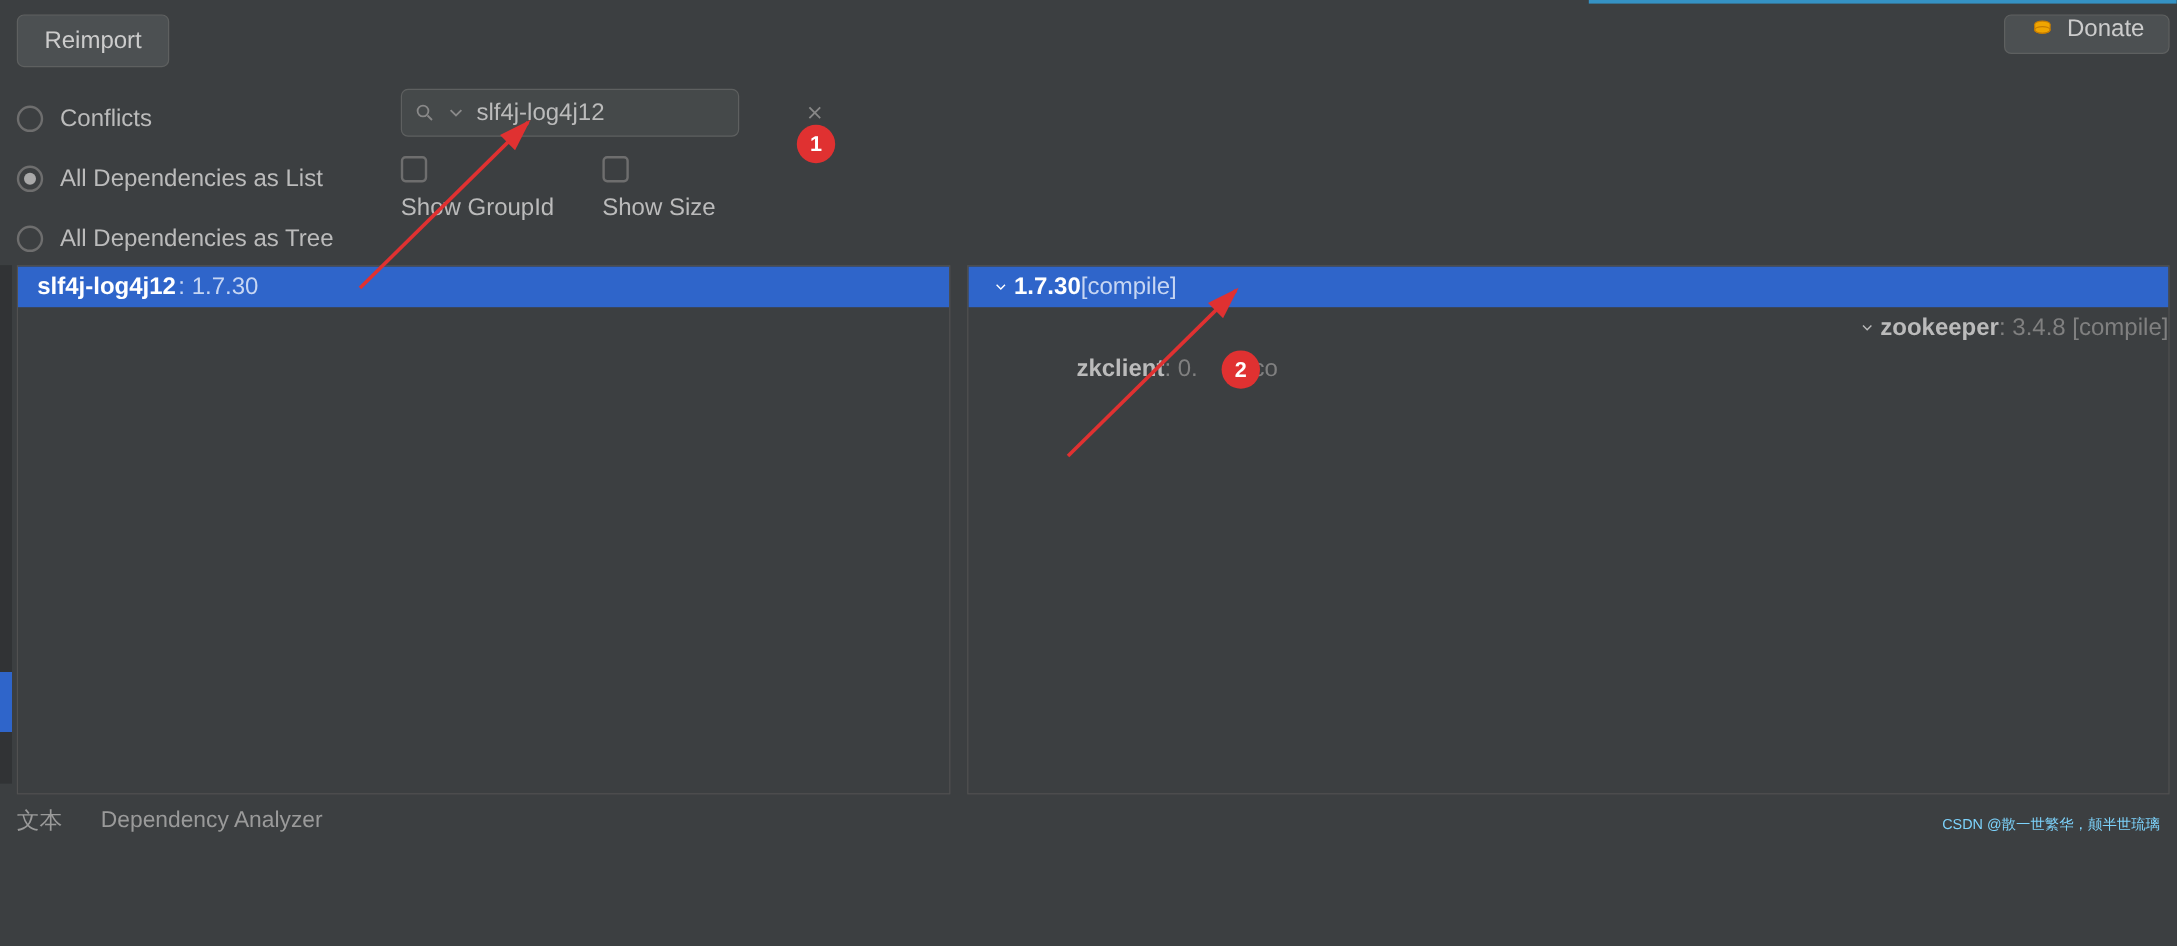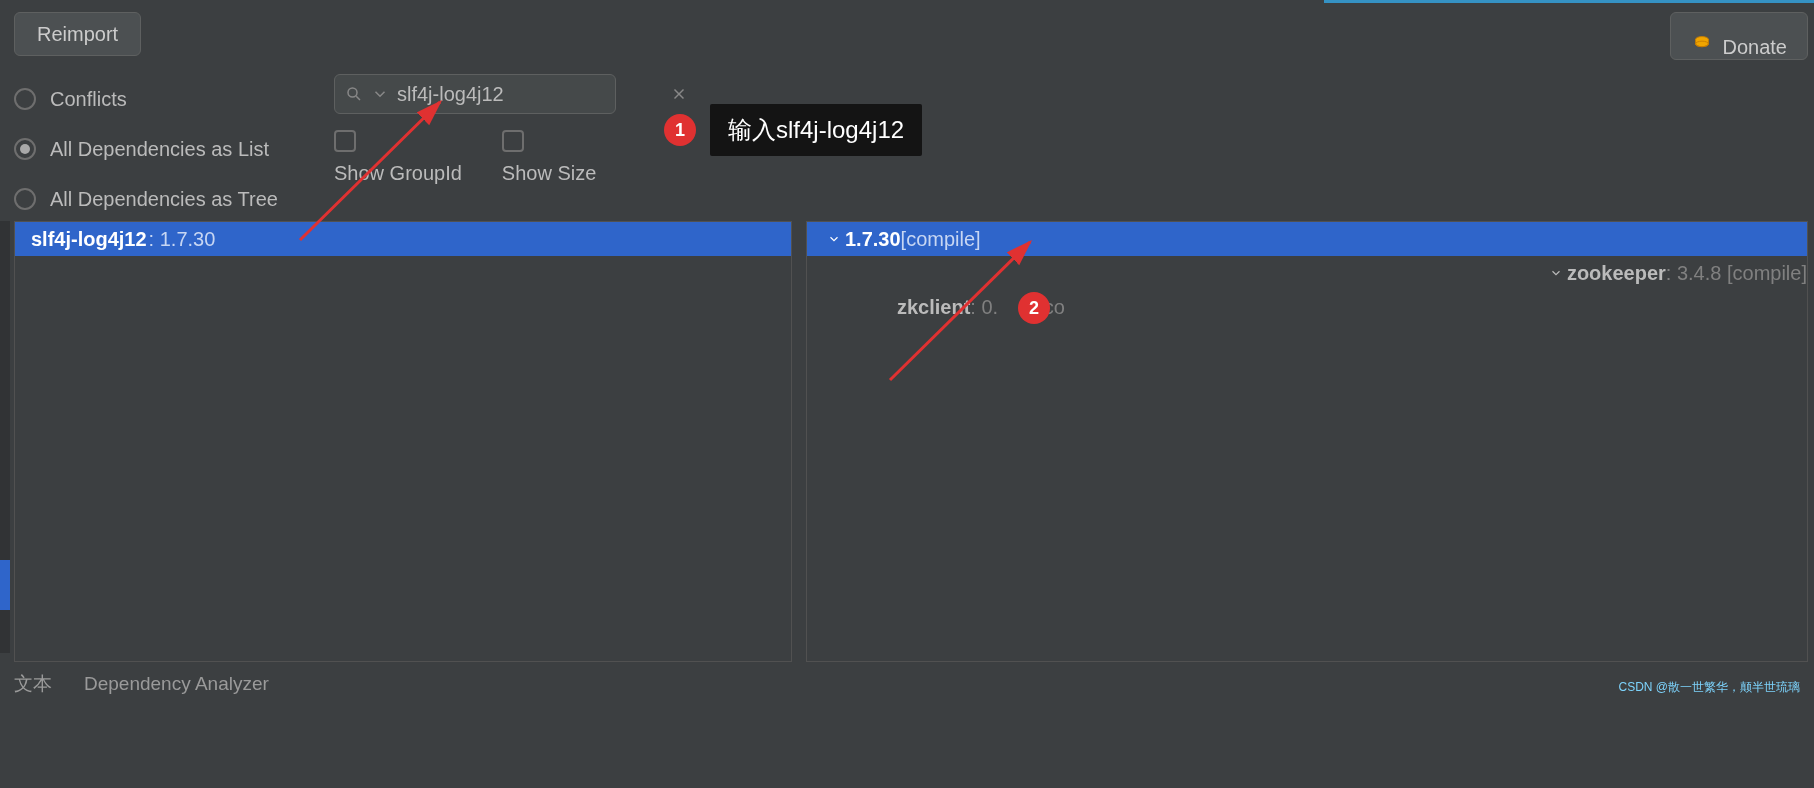--- a/index.html
+++ b/index.html
@@ -38,23 +38,23 @@
     position: absolute;
     top: 12px; left: 14px;
     display: flex;
     gap: 40px;
   }
 
   .donate-btn {
     position: absolute;
     top: 12px; right: 6px;
     display: inline-flex;
-    align-items: flex-end;
+    align-items: flex-start;
     gap: 10px;
-    height: 48px;
+    height: 33px;
     padding: 0 20px;
     background: #4c5052;
     border: 1px solid #5e6060;
     border-radius: 6px;
     color: #cccccc;
     font-size: 20px;
     cursor: pointer;
   }
   .donate-btn svg { width: 22px; height: 22px; }
 
@@ -332,21 +332,20 @@
   <defs>
       <marker id="ah1" markerWidth="10" markerHeight="10" refX="8" refY="3" orient="auto">
         <path d="M0,0 L0,6 L9,3 z" fill="#e03131"></path>
       </marker>
     </defs>
   <line x1="10" y1="150" x2="150" y2="12" stroke="#e03131" stroke-width="3" marker-end="url(#ah1)"></line>
 </svg>
 
 <div class="annot" style="left:664px; top:104px;">
   <span class="step-badge">1</span>
-  <span class="annot-text">输入slf4j-log4j12</span>
 </div>
 
 <svg class="arrow-svg" style="left:880px; top:230px;" width="180" height="160">
   <defs>
       <marker id="ah2" markerWidth="10" markerHeight="10" refX="8" refY="3" orient="auto">
         <path d="M0,0 L0,6 L9,3 z" fill="#e03131"></path>
       </marker>
     </defs>
   <line x1="10" y1="150" x2="150" y2="12" stroke="#e03131" stroke-width="3" marker-end="url(#ah2)"></line>
 </svg>

